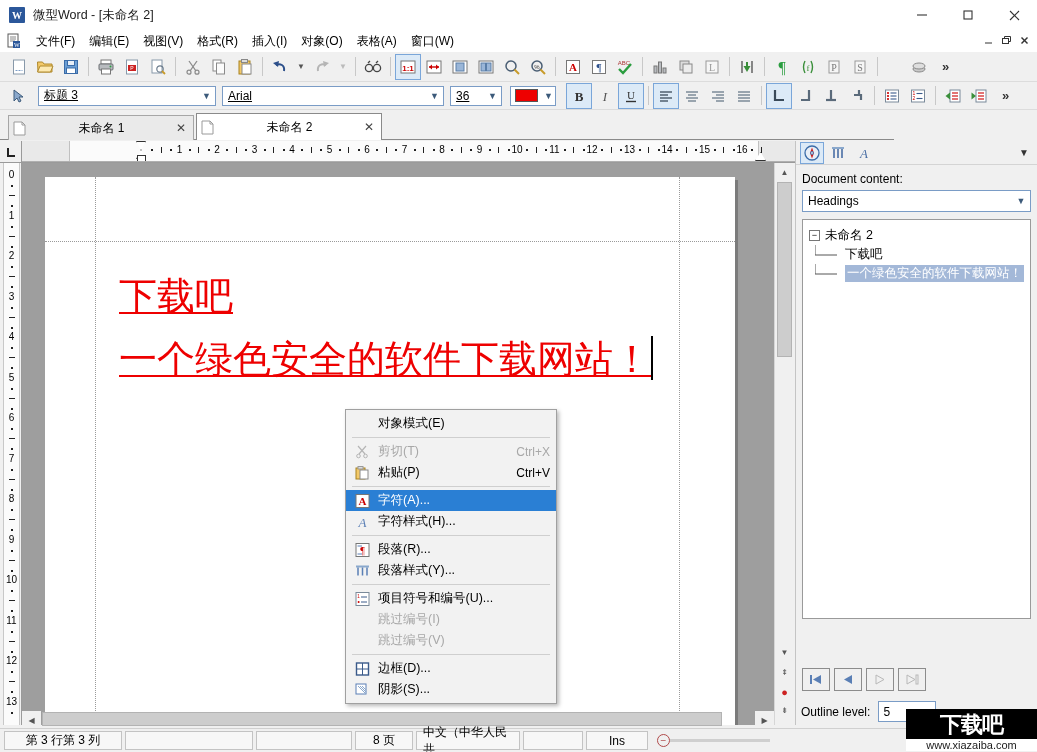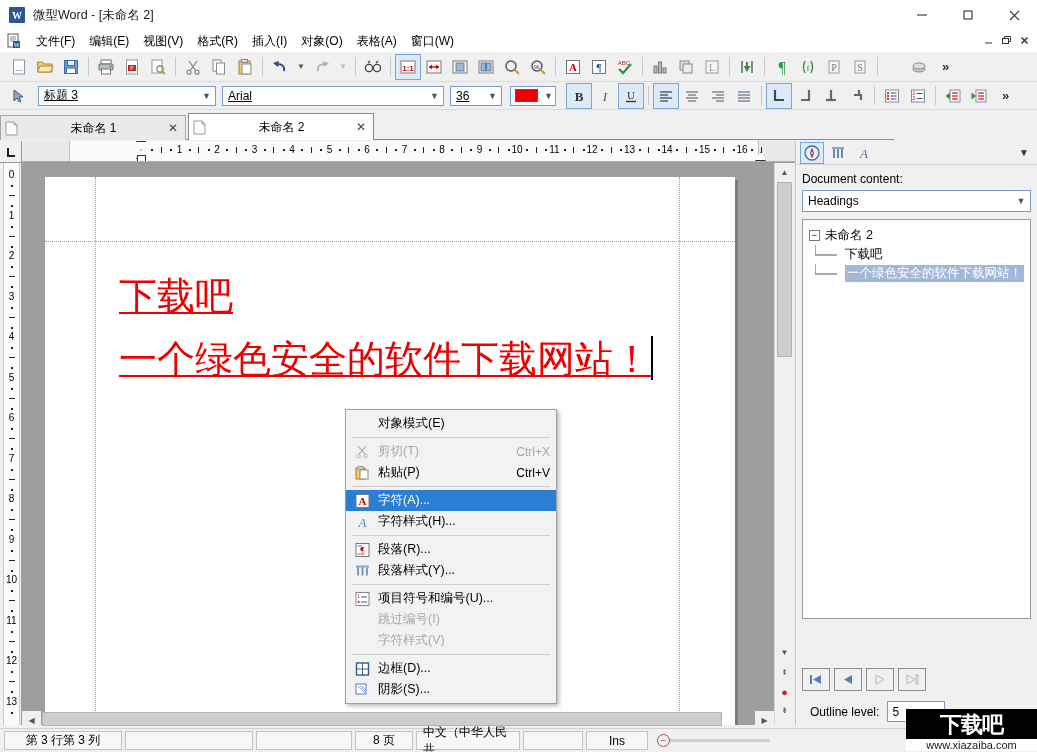--- a/index.html
+++ b/index.html
@@ -69,21 +69,21 @@
   .combo .cval { flex:1; overflow:hidden; white-space:nowrap;text-decoration:underline; }
   .combo .carrow { width:17px; display:flex; align-items:center; justify-content:center;
                    color:#3c5a7a; font-size:9px; }
   .swatch-combo { height:20px; border:1px solid #7a9cc6; background:#fff; display:flex; align-items:center; }
   .swatch { width:26px; height:13px; margin:0 4px; border:1px solid #555; }
 
   
   .tabbar {
     position:absolute; left:0; top:110px; width:894px; height:30px;
     background:#f0f0f0; border-bottom:1px solid #8a8a8a;
-    display:flex; align-items:flex-end; padding-left:0;
+    display:flex; align-items:flex-end; padding-left:8px;
   }
   .tab {
     height:25px; min-width:186px; display:flex; align-items:center;
     border:1px solid #a6a6a6; border-bottom:none; background:#eaeaea;
     margin-right:2px; padding:0 4px; font-size:12px; position:relative; top:1px;
   }
   .tab.active { background:#fff; border-color:#8a8a8a; height:27px; }
   .tab .tico { width:13px; height:15px; margin-right:4px; flex:0 0 auto; }
   .tab .tlabel { flex:1; text-align:center; }
   .tab .tclose { width:16px; text-align:center; color:#444; font-size:12px; }
@@ -171,21 +171,21 @@
   .tnode { display:flex; align-items:center; height:19px; }
   .texpand { width:11px; height:11px; border:1px solid #767676; background:#fff;
              display:flex; align-items:center; justify-content:center; font-size:9px;
              color:#000; margin-right:5px; flex:0 0 auto; line-height:1; }
   .tchild { position:relative; height:19px; display:flex; align-items:center; padding-left:36px; }
   .tchild .elbow { position:absolute; left:6px; top:0; width:26px; height:100%; }
   .tsel { background:#a3b8d8; color:#fff; padding:0 2px; white-space:nowrap; overflow:hidden; }
   .rp-nav { position:absolute; left:6px; top:527px; display:flex; gap:4px; }
   .nav-btn { width:28px; height:23px; border:1px solid #8c8c8c; background:#f0f0f0;
              display:flex; align-items:center; justify-content:center; }
-  .rp-outline { position:absolute; left:14px; top:560px; display:flex; align-items:center; font-size:12px; gap:8px;}
+  .rp-outline { position:absolute; left:5px; top:560px; display:flex; align-items:center; font-size:12px; gap:8px;}
   .rp-outline-box { width:58px; height:21px; background:#fff; border:1px solid #7a9cc6;
                     display:flex; align-items:center; padding-left:4px; font-size:12px; }
 
   
   .ctxmenu {
     position:absolute; left:345px; top:409px; width:212px;
     background:#f2f2f2; border:1px solid #a0a0a0;
     box-shadow: 2px 2px 4px rgba(0,0,0,0.28);
     padding:3px 0; font-size:12.5px; z-index:50;
   }
@@ -1012,21 +1012,21 @@
           </svg>
       </span>
       <span class="cmlabel">项目符号和编号(U)...</span>
     </div>
     <div class="ctxitem disabled">
       <span class="cmico"></span>
       <span class="cmlabel">跳过编号(I)</span>
     </div>
     <div class="ctxitem disabled">
       <span class="cmico"></span>
-      <span class="cmlabel">字符样式(V)</span>
+      <span class="cmlabel">跳过编号(V)</span>
     </div>
     <div class="ctxsep"></div>
 
     <div class="ctxitem">
       <span class="cmico">
         <svg width="15" height="14" viewBox="0 0 15 14">
             <rect x="1.5" y="1" width="12" height="12" fill="#fff" stroke="#3a5a8a" stroke-width="1.4"></rect>
             <line x1="7.5" y1="1" x2="7.5" y2="13" stroke="#3a5a8a"></line>
             <line x1="1.5" y1="7" x2="13.5" y2="7" stroke="#3a5a8a"></line>
           </svg>

